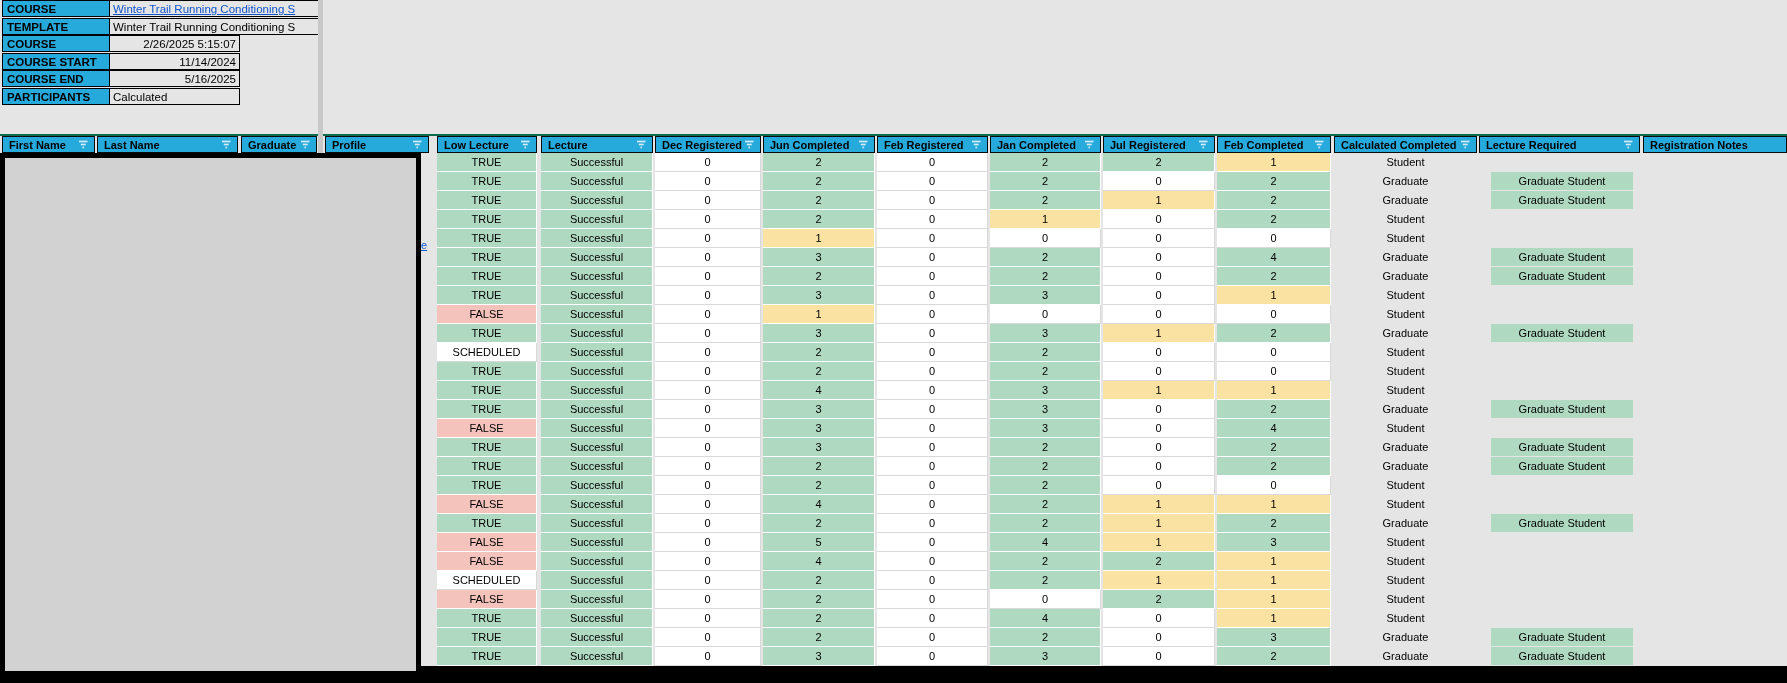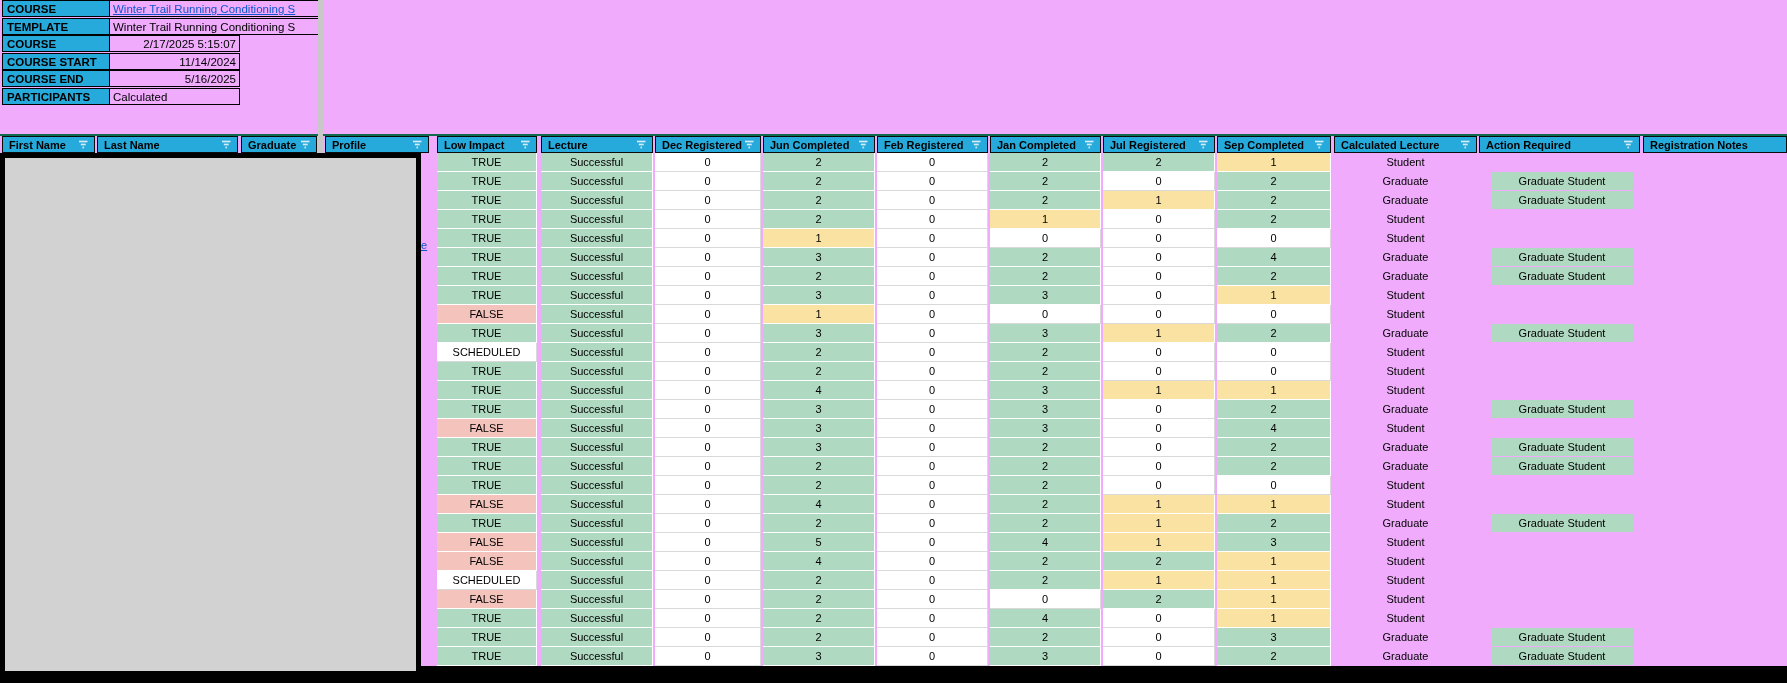--- a/index.html
+++ b/index.html
@@ -1,16 +1,16 @@
 <!DOCTYPE html>
 <html><head>
 <meta charset="utf-8">
 <style>
   html,body{margin:0;padding:0;background:#fff;}
-  .stage{position:relative;width:1787px;height:683px;overflow:hidden;background:#f0abfc;
+  .stage{position:relative;width:1787px;height:683px;overflow:hidden;background:#e5e5e5;
          font-family:"Liberation Sans",sans-serif;}
   
   .mrow{position:absolute;left:0;height:18px;}
   .mlabel{position:absolute;left:2px;top:0;width:108px;height:17px;border:1px solid #000;
           box-sizing:border-box;font-size:11.5px;font-weight:bold;line-height:16px;
           padding-left:4px;color:#000;overflow:hidden;white-space:nowrap;}
   .mvalue{position:absolute;left:110px;top:0;width:130px;height:17px;border:1px solid #000;
           border-left:none;box-sizing:border-box;font-size:11.5px;line-height:16px;
           padding:0 3px;color:#000;overflow:hidden;white-space:nowrap;}
   .mvalue.wide{width:208px;border-right:none;}
@@ -45,21 +45,21 @@
     <div class="mrow" style="top:0px">
       <div class="mlabel" style="background: rgb(38, 170, 220);">COURSE</div>
       <div class="mvalue wide link" style="color: rgb(17, 85, 204);">Winter Trail Running Conditioning S</div>
     </div>
     <div class="mrow" style="top:17.5px">
       <div class="mlabel" style="background: rgb(38, 170, 220);">TEMPLATE</div>
       <div class="mvalue wide">Winter Trail Running Conditioning S</div>
     </div>
     <div class="mrow" style="top:35px">
       <div class="mlabel" style="background: rgb(38, 170, 220);">COURSE</div>
-      <div class="mvalue right">2/17/2025 5:15:07</div>
+      <div class="mvalue right">2/26/2025 5:15:07</div>
     </div>
     <div class="mrow" style="top:52.5px">
       <div class="mlabel" style="background: rgb(38, 170, 220);">COURSE START</div>
       <div class="mvalue right">11/14/2024</div>
     </div>
     <div class="mrow" style="top:70px">
       <div class="mlabel" style="background: rgb(38, 170, 220);">COURSE END</div>
       <div class="mvalue right">5/16/2025</div>
     </div>
     <div class="mrow" style="top:87.5px">
@@ -98,21 +98,21 @@
       </div>
       <div class="hcell" style="left: 325px; width: 104px; background: rgb(38, 170, 220);">
         <span class="lbl">Profile</span>
         <svg width="13" height="11" style="flex: 0 0 auto;">
           <line x1="2" x2="10.5" y1="2.5" y2="2.5" stroke="#d4ecf6" stroke-width="1.7"></line>
           <line x1="3.8" x2="8.7" y1="5.5" y2="5.5" stroke="#d4ecf6" stroke-width="1.7"></line>
           <line x1="5.4" x2="7.1" y1="8.5" y2="8.5" stroke="#d4ecf6" stroke-width="1.7"></line>
         </svg>
       </div>
       <div class="hcell" style="left: 437px; width: 100px; background: rgb(38, 170, 220);">
-        <span class="lbl">Low Impact</span>
+        <span class="lbl">Low Lecture</span>
         <svg width="13" height="11" style="flex: 0 0 auto;">
           <line x1="2" x2="10.5" y1="2.5" y2="2.5" stroke="#d4ecf6" stroke-width="1.7"></line>
           <line x1="3.8" x2="8.7" y1="5.5" y2="5.5" stroke="#d4ecf6" stroke-width="1.7"></line>
           <line x1="5.4" x2="7.1" y1="8.5" y2="8.5" stroke="#d4ecf6" stroke-width="1.7"></line>
         </svg>
       </div>
       <div class="hcell" style="left: 541px; width: 112px; background: rgb(38, 170, 220);">
         <span class="lbl">Lecture</span>
         <svg width="13" height="11" style="flex: 0 0 auto;">
           <line x1="2" x2="10.5" y1="2.5" y2="2.5" stroke="#d4ecf6" stroke-width="1.7"></line>
@@ -154,37 +154,37 @@
       </div>
       <div class="hcell" style="left: 1103px; width: 112px; background: rgb(38, 170, 220);">
         <span class="lbl">Jul Registered</span>
         <svg width="13" height="11" style="flex: 0 0 auto;">
           <line x1="2" x2="10.5" y1="2.5" y2="2.5" stroke="#d4ecf6" stroke-width="1.7"></line>
           <line x1="3.8" x2="8.7" y1="5.5" y2="5.5" stroke="#d4ecf6" stroke-width="1.7"></line>
           <line x1="5.4" x2="7.1" y1="8.5" y2="8.5" stroke="#d4ecf6" stroke-width="1.7"></line>
         </svg>
       </div>
       <div class="hcell" style="left: 1217px; width: 114px; background: rgb(38, 170, 220);">
-        <span class="lbl">Sep Completed</span>
+        <span class="lbl">Feb Completed</span>
         <svg width="13" height="11" style="flex: 0 0 auto;">
           <line x1="2" x2="10.5" y1="2.5" y2="2.5" stroke="#d4ecf6" stroke-width="1.7"></line>
           <line x1="3.8" x2="8.7" y1="5.5" y2="5.5" stroke="#d4ecf6" stroke-width="1.7"></line>
           <line x1="5.4" x2="7.1" y1="8.5" y2="8.5" stroke="#d4ecf6" stroke-width="1.7"></line>
         </svg>
       </div>
       <div class="hcell" style="left: 1334px; width: 143px; background: rgb(38, 170, 220);">
-        <span class="lbl">Calculated Lecture</span>
+        <span class="lbl">Calculated Completed</span>
         <svg width="13" height="11" style="flex: 0 0 auto;">
           <line x1="2" x2="10.5" y1="2.5" y2="2.5" stroke="#d4ecf6" stroke-width="1.7"></line>
           <line x1="3.8" x2="8.7" y1="5.5" y2="5.5" stroke="#d4ecf6" stroke-width="1.7"></line>
           <line x1="5.4" x2="7.1" y1="8.5" y2="8.5" stroke="#d4ecf6" stroke-width="1.7"></line>
         </svg>
       </div>
       <div class="hcell" style="left: 1479px; width: 161px; background: rgb(38, 170, 220);">
-        <span class="lbl">Action Required</span>
+        <span class="lbl">Lecture Required</span>
         <svg width="13" height="11" style="flex: 0 0 auto;">
           <line x1="2" x2="10.5" y1="2.5" y2="2.5" stroke="#d4ecf6" stroke-width="1.7"></line>
           <line x1="3.8" x2="8.7" y1="5.5" y2="5.5" stroke="#d4ecf6" stroke-width="1.7"></line>
           <line x1="5.4" x2="7.1" y1="8.5" y2="8.5" stroke="#d4ecf6" stroke-width="1.7"></line>
         </svg>
       </div>
       <div class="hcell" style="left: 1643px; width: 144px; background: rgb(38, 170, 220);">
         <span class="lbl">Registration Notes</span>
       </div>
     </div>

